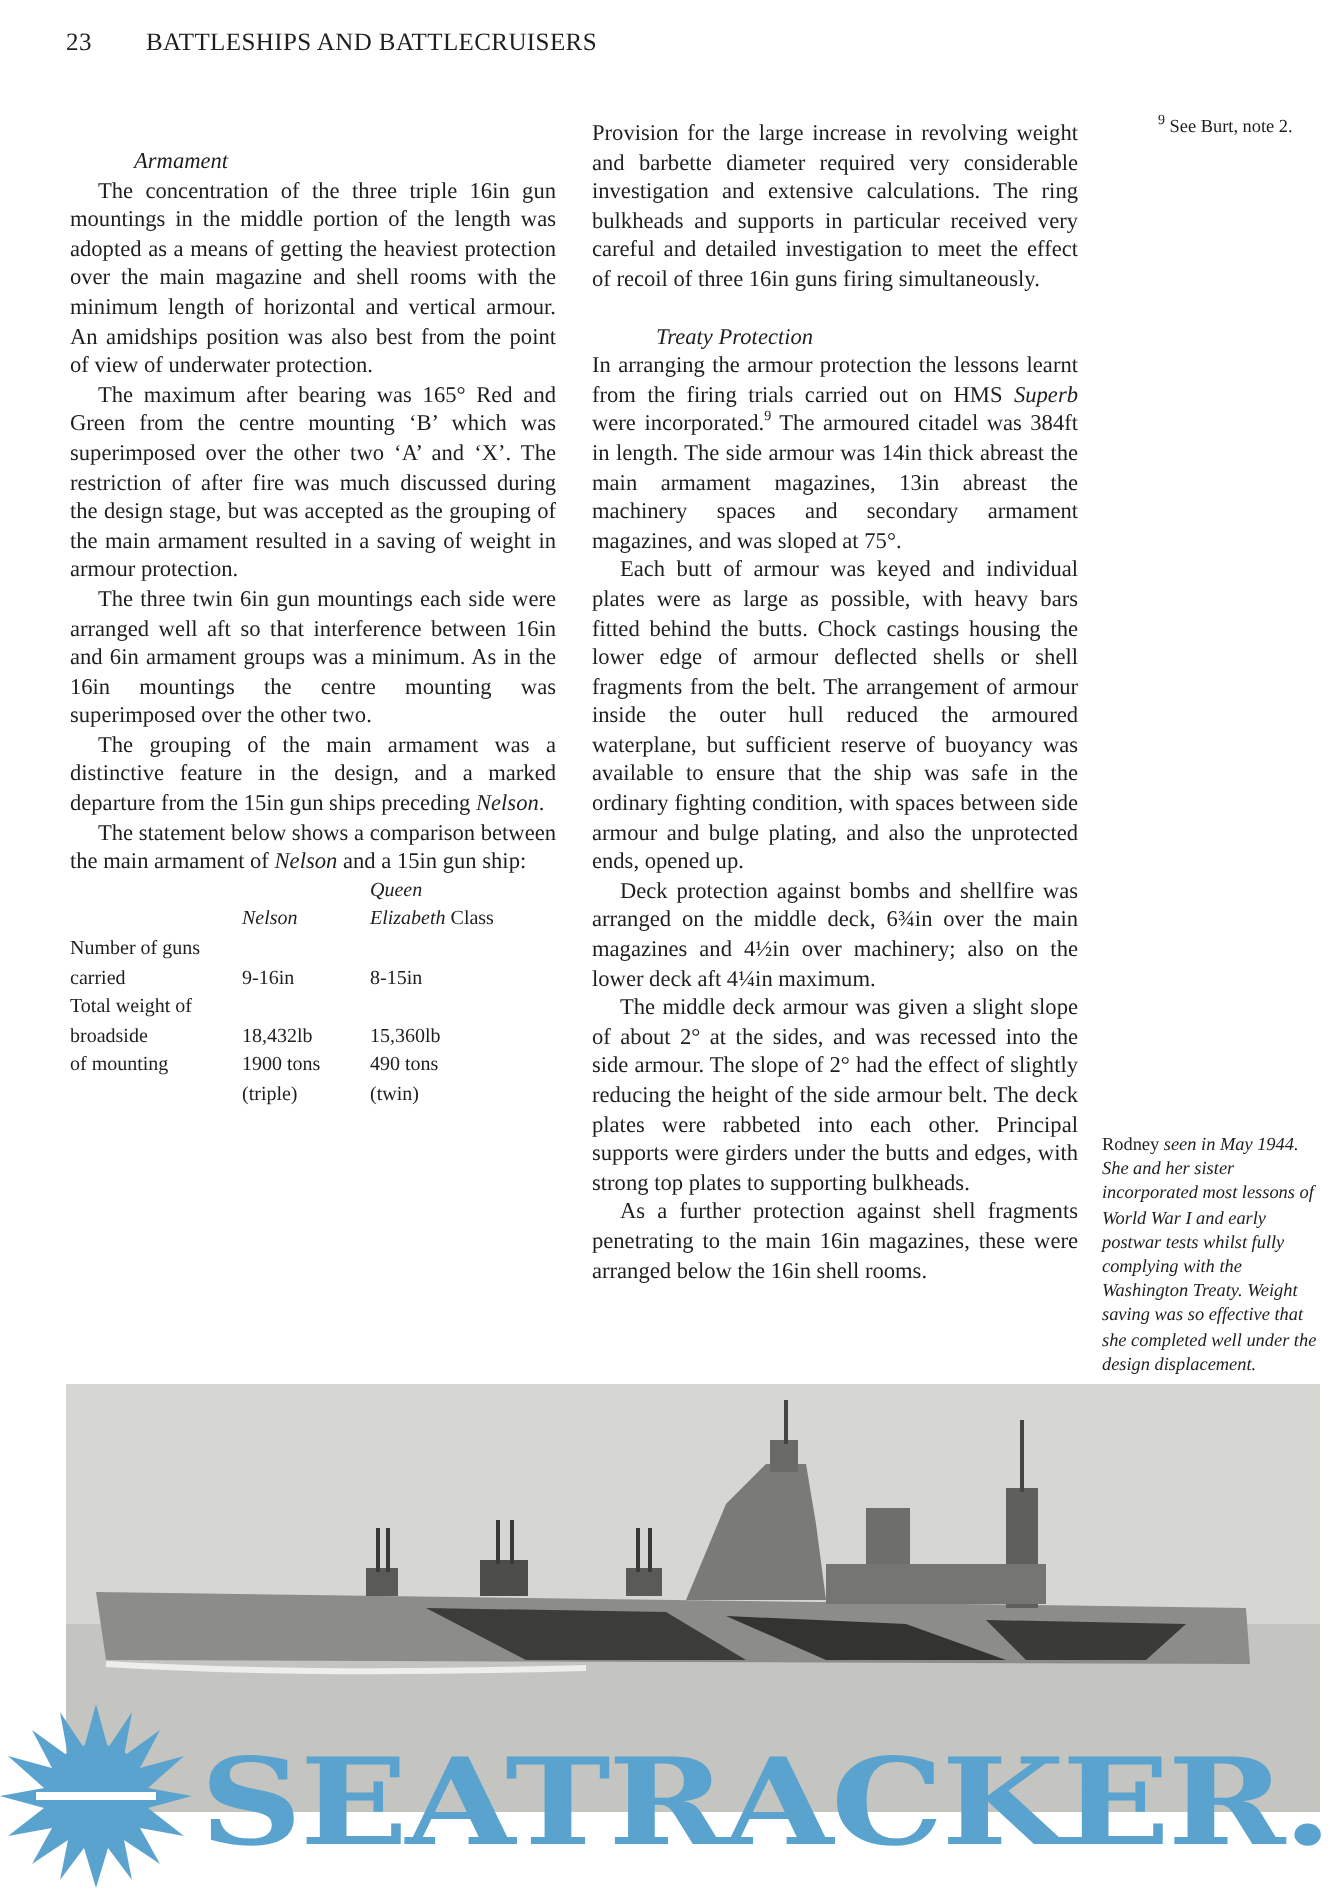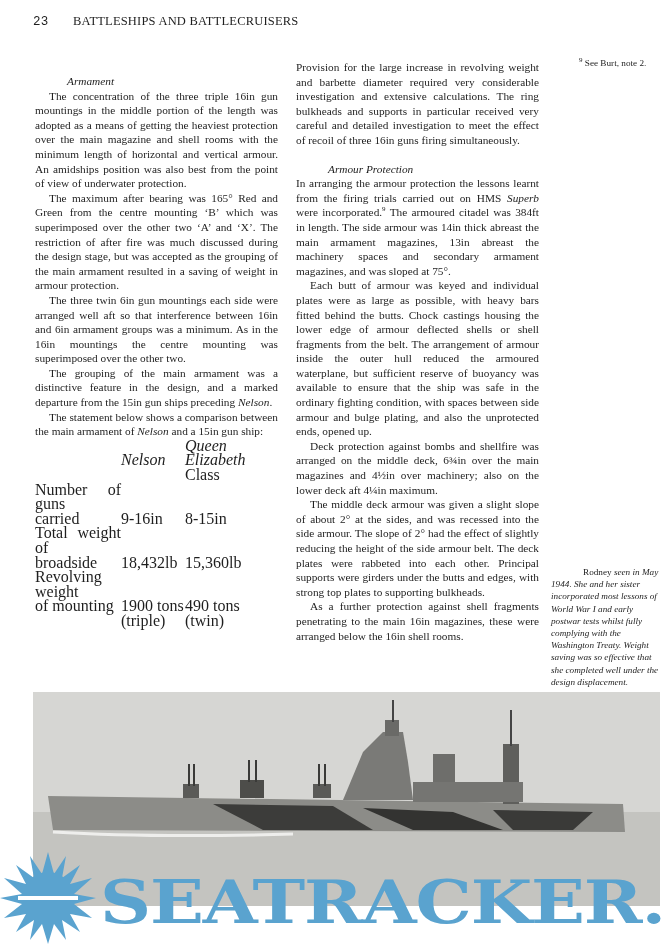--- a/index.html
+++ b/index.html
@@ -1,32 +1,32 @@
 <!DOCTYPE html>
 <html><head>
 <meta charset="utf-8">
 <style>
   html, body { margin: 0; padding: 0; background: #ffffff; }
   body { width: 667px; height: 951px; position: relative; overflow: hidden;
          font-family: "Liberation Serif", "DejaVu Serif", serif; color: #1e1e1e; }
   .header { position: absolute; left: 33px; top: 14px; font-size: 12.5px; letter-spacing: 0.2px; }
-  .header .pnum { display: inline-block; width: 40px; font-family: Liberation Mono, monospace; }
+  .header .pnum { display: inline-block; width: 40px; }
   .col { position: absolute; font-size: 11.3px; line-height: 14.6px; text-align: justify; hyphens: none; }
   .col p { margin: 0; }
   .col p.ind { text-indent: 14px; }
   .col .sec { font-style: italic; margin-top: 14px; margin-left: 32px; }
   .col-left { left: 35px; top: 60px; width: 243px; }
   .col-mid { left: 296px; top: 60px; width: 243px; }
   .note { position: absolute; left: 579px; top: 58px; font-size: 9.2px; }
   .note sup { font-size: 7px; }
   .caption { position: absolute; left: 551px; top: 566px; width: 112px; font-size: 9.2px;
              line-height: 12.2px; font-style: italic; }
-  .caption .ship { font-style: normal; margin-left: 32px; }
+  .caption .ship { font-style: normal; }
   sup { font-size: 7px; line-height: 0; }
-  table.cmp { border-collapse: collapse; font-size: 16px; line-height: 14.6px; margin-top: 0px; }
+  table.cmp { border-collapse: collapse; font-size: 10px; line-height: 14.6px; margin-top: 0px; }
   table.cmp td { padding: 0; vertical-align: top; }
   table.cmp td.c0 { width: 86px; }
   table.cmp td.c1 { width: 64px; }
   table.cmp .it { font-style: italic; }
   .photo { position: absolute; left: 33px; top: 692px; width: 627px; height: 214px;
            background: linear-gradient(#d8d8d6 0%, #cfcfcc 40%, #bdbdba 60%, #c9c9c6 100%); overflow: hidden; }
   .photo svg { position: absolute; left: 0; top: 0; }
   .watermark { position: absolute; left: 0; top: 850px; width: 667px; height: 100px; }
   .wm-text { position: absolute; left: 100px; top: 867px; font-family: "DejaVu Serif", serif;
              font-weight: bold; font-size: 60px; letter-spacing: -1px; color: #5aa3cf;
@@ -73,41 +73,36 @@
           <td class="c0">Total weight of</td>
           <td></td>
           <td></td>
         </tr>
     <tr>
           <td class="c0">broadside</td>
           <td>18,432lb</td>
           <td>15,360lb</td>
         </tr>
     <tr>
-          <td class="c0">Revolving weight</td>
-          <td></td>
-          <td></td>
-        </tr>
-    <tr>
           <td class="c0">of mounting</td>
           <td>1900 tons</td>
           <td>490 tons</td>
         </tr>
     <tr>
           <td class="c0"></td>
           <td>(triple)</td>
           <td>(twin)</td>
         </tr>
   </tbody>
     </table>
 </div>
 
 <div class="col col-mid">
   <p>Provision for the large increase in revolving weight and barbette diameter required very considerable investigation and extensive calculations. The ring bulkheads and supports in particular received very careful and detailed investigation to meet the effect of recoil of three 16in guns firing simultaneously.</p>
-  <p class="sec">Armour Protection</p>
+  <p class="sec">Treaty Protection</p>
   <p><span>In arranging the armour protection the lessons learnt from the firing trials carried out on HMS </span><i>Superb</i><span> were incorporated.</span><sup>9</sup><span> The armoured citadel was 384ft in length. The side armour was 14in thick abreast the main armament magazines, 13in abreast the machinery spaces and secondary armament magazines, and was sloped at 75°.</span></p>
   <p class="ind">Each butt of armour was keyed and individual plates were as large as possible, with heavy bars fitted behind the butts. Chock castings housing the lower edge of armour deflected shells or shell fragments from the belt. The arrangement of armour inside the outer hull reduced the armoured waterplane, but sufficient reserve of buoyancy was available to ensure that the ship was safe in the ordinary fighting condition, with spaces between side armour and bulge plating, and also the unprotected ends, opened up.</p>
   <p class="ind">Deck protection against bombs and shellfire was arranged on the middle deck, 6¾in over the main magazines and 4½in over machinery; also on the lower deck aft 4¼in maximum.</p>
   <p class="ind">The middle deck armour was given a slight slope of about 2° at the sides, and was recessed into the side armour. The slope of 2° had the effect of slightly reducing the height of the side armour belt. The deck plates were rabbeted into each other. Principal supports were girders under the butts and edges, with strong top plates to supporting bulkheads.</p>
   <p class="ind">As a further protection against shell fragments penetrating to the main 16in magazines, these were arranged below the 16in shell rooms.</p>
 </div>
 
 <div class="note">
   <sup>9</sup><span> See Burt, note 2.</span>
 </div>

